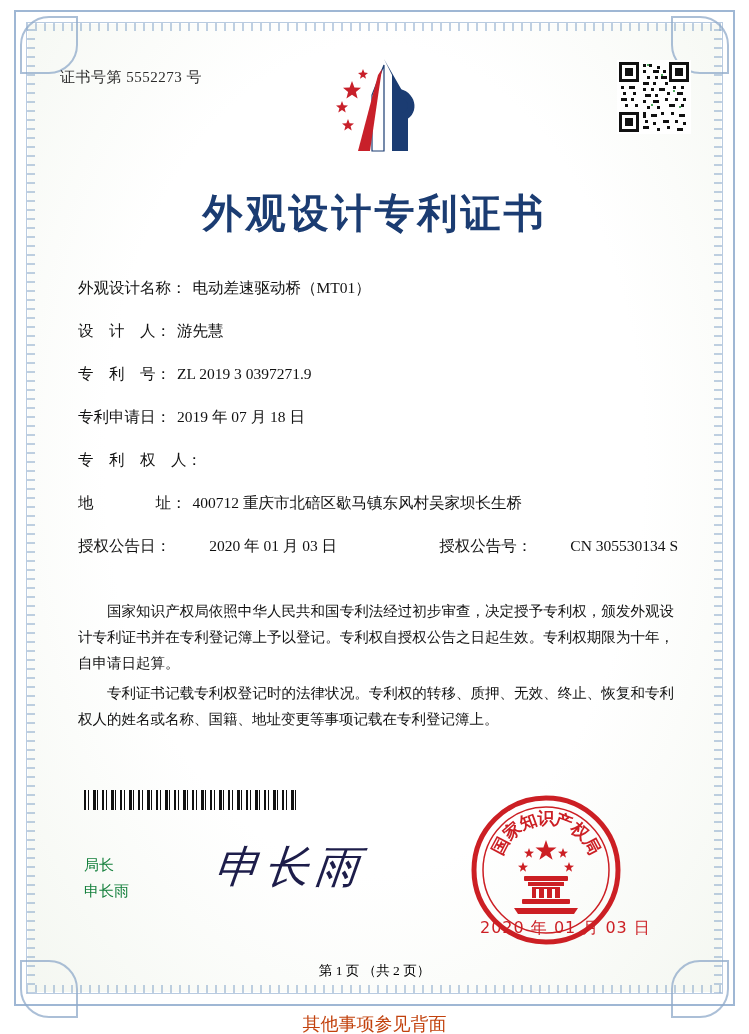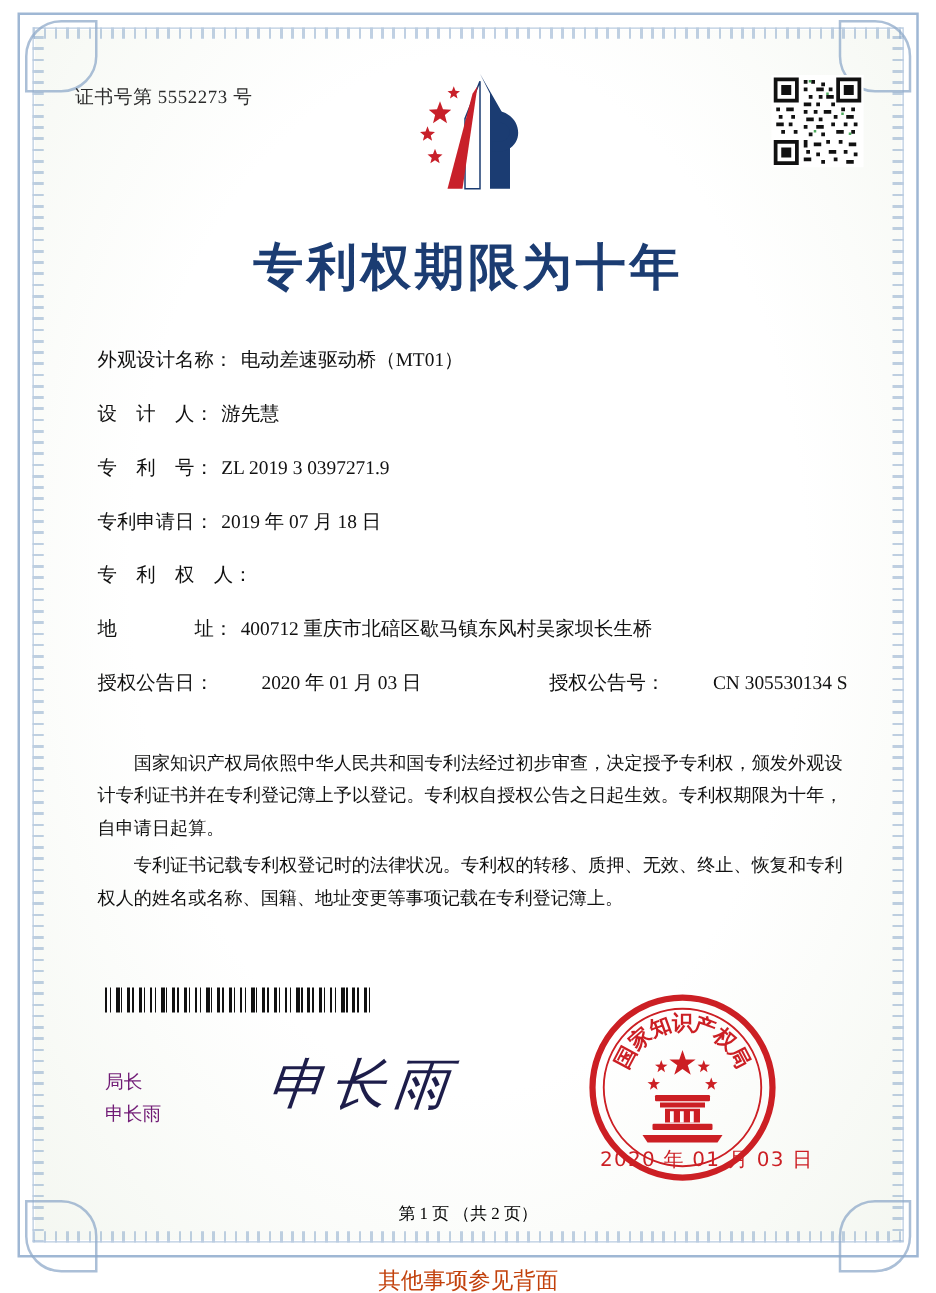--- a/index.html
+++ b/index.html
@@ -160,21 +160,21 @@
         #111 0 2px, #fff 2px 4px, #111 4px 5px, #fff 5px 9px,
         #111 9px 12px, #fff 12px 13px, #111 13px 14px, #fff 14px 18px);
   }
 
   
   .sig-label {
     position: absolute;
     left: 84px; top: 852px;
     font-size: 15px;
     line-height: 26px;
-    color: #701a75;
+    color: #15803d;
     font-family: "DejaVu Sans", sans-serif;
   }
   .sig-script {
     position: absolute;
     left: 215px; top: 838px;
     font-size: 44px;
     color: #1d1d4a;
     font-family: "DejaVu Serif", serif;
     font-style: italic;
     letter-spacing: 6px;
@@ -312,21 +312,21 @@
       <g fill="#2e9c41" opacity=".85">
         <rect x="30" y="4" width="2" height="2"></rect>
           <rect x="44" y="14" width="2" height="2"></rect>
           <rect x="56" y="30" width="2" height="2"></rect>
         <rect x="34" y="44" width="2" height="2"></rect>
           <rect x="62" y="46" width="2" height="2"></rect>
       </g>
     </svg>
   </div>
 
-  <div class="title">专利权期限为十年</div>
+  <div class="title">外观设计专利证书</div>
 
   <div class="fields">
     <div class="field">
       <span class="lbl">外观设计名称：</span>
       <span class="val">电动差速驱动桥（MT01）</span>
     </div>
     <div class="field">
       <span class="lbl">设　计　人：</span>
       <span class="val">游先慧</span>
     </div>

